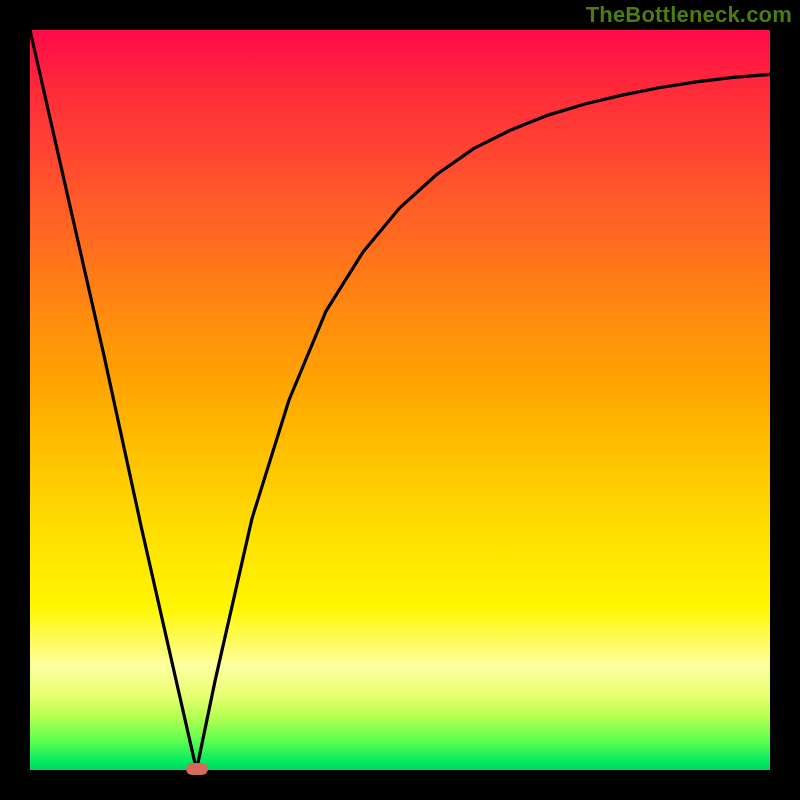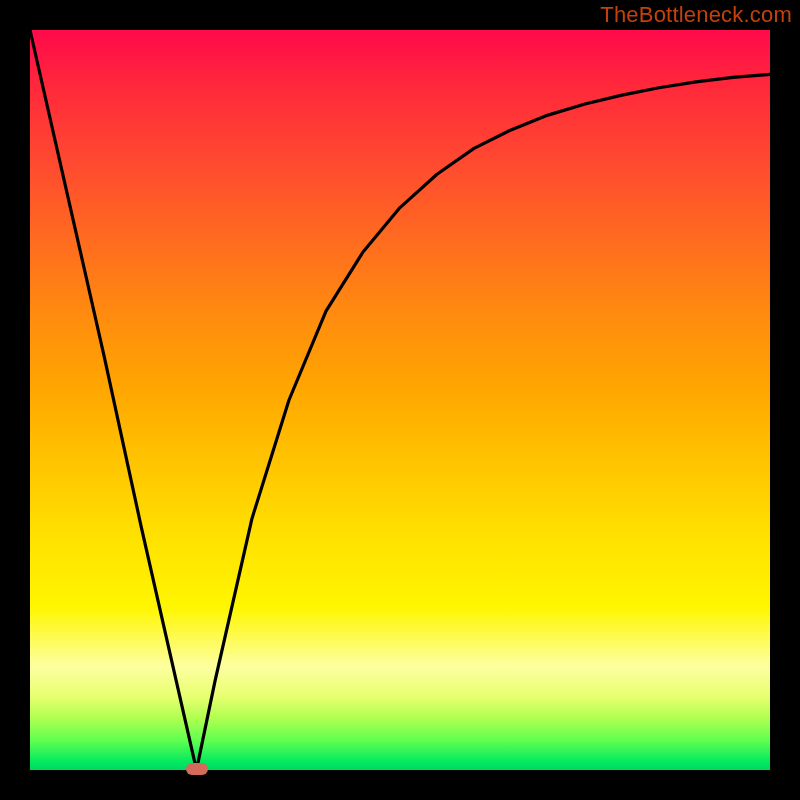--- a/index.html
+++ b/index.html
@@ -38,24 +38,24 @@
       #b0ff50 93%,
       #60ff50 96%,
       #00e860 99%,
       #00d860 100%
     );
   }
   .watermark {
     position: absolute;
     top: 2px;
     right: 8px;
-    color: #c2410c;
+    color: #4d7c0f;
     font-size: 22px;
     letter-spacing: 0.2px;
-    font-weight: 400;
+    font-weight: 700;
     user-select: none;
   }
   svg.curve {
     position: absolute;
     left: 0;
     top: 0;
     width: 740px;
     height: 740px;
     overflow: visible;
   }

